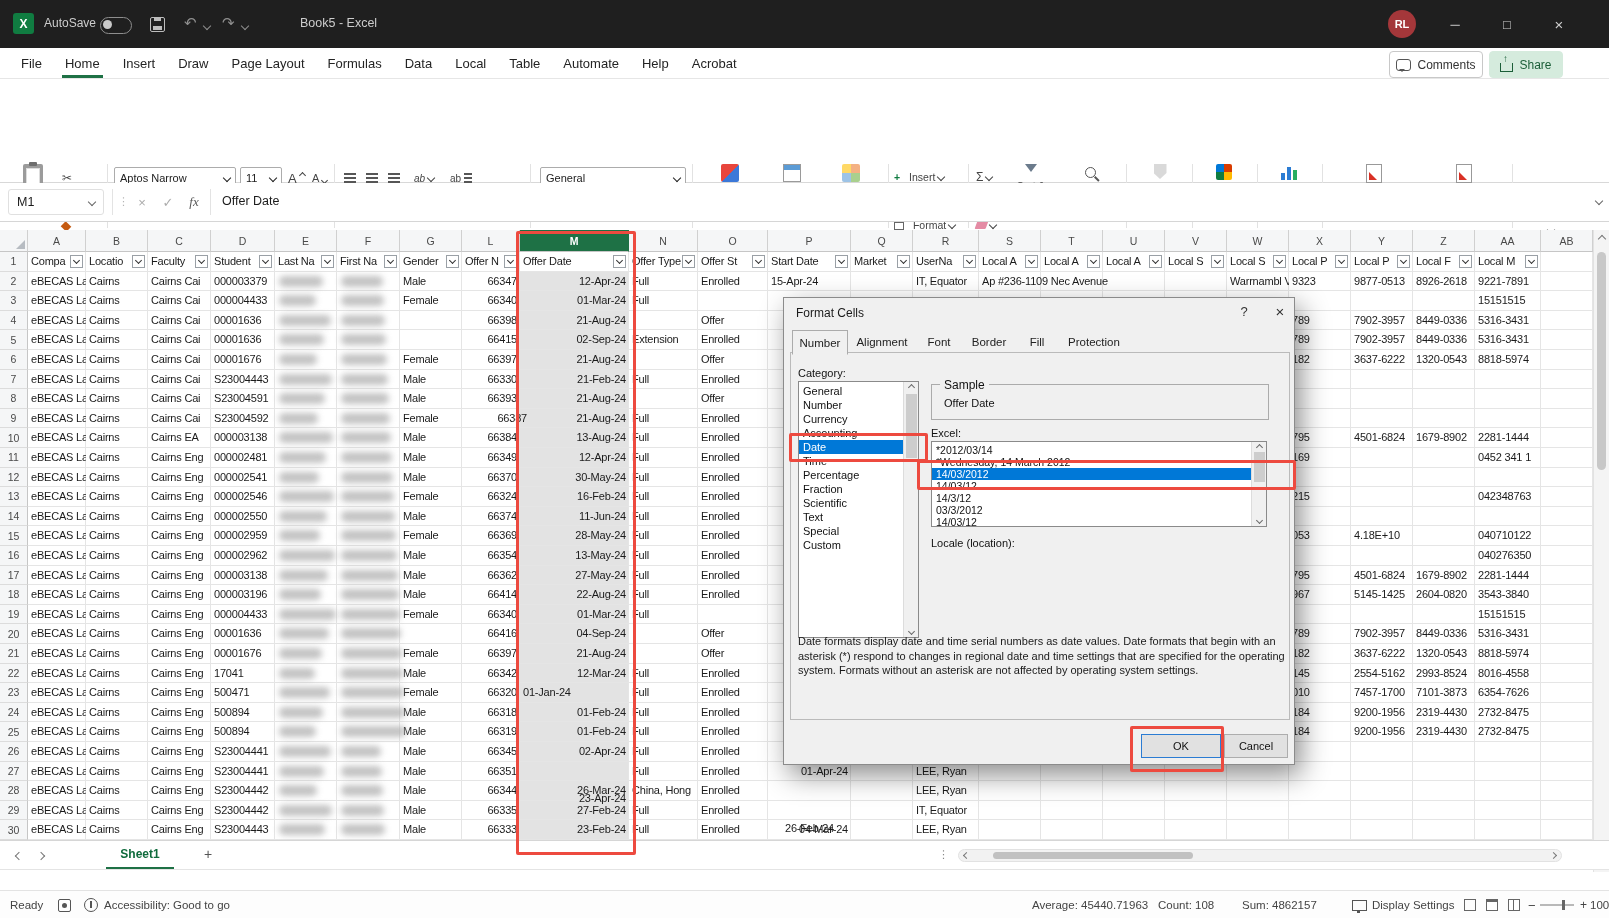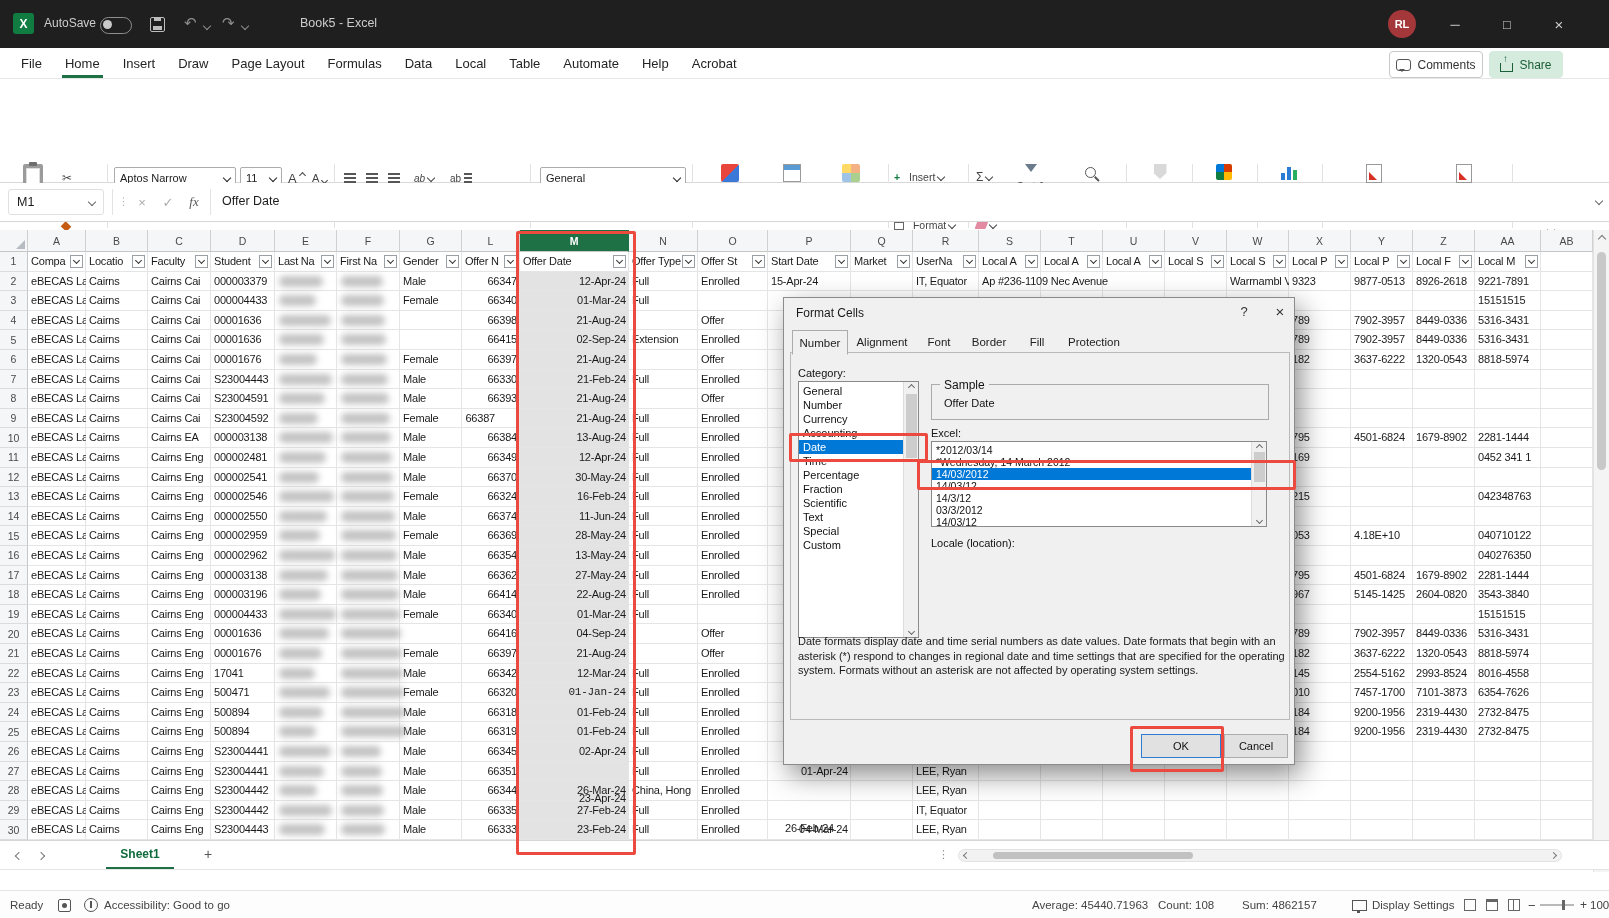--- a/index.html
+++ b/index.html
@@ -643,21 +643,21 @@
       <div class="abs cell" style="left: 462px; top: 389.2px; width: 58px; height: 19.6px; line-height: 19.6px; text-align: right;">66393</div>
       <div class="abs cell" style="left: 520px; top: 389.2px; width: 109px; height: 19.6px; line-height: 19.6px; text-align: right;">21-Aug-24</div>
       <div class="abs cell spill" style="left: 698px; top: 389.2px; width: 70px; height: 19.6px; line-height: 19.6px;">Offer</div>
       <div class="abs blurb" style="left: 279px; top: 393.2px; width: 46px; height: 11px;"></div>
       <div class="abs blurb" style="left: 341px; top: 393.2px; width: 48px; height: 11px;"></div>
       <div class="abs cell" style="left: 28px; top: 408.8px; width: 58px; height: 19.6px; line-height: 19.6px;">eBECAS La</div>
       <div class="abs cell" style="left: 86px; top: 408.8px; width: 62px; height: 19.6px; line-height: 19.6px;">Cairns</div>
       <div class="abs cell" style="left: 148px; top: 408.8px; width: 63px; height: 19.6px; line-height: 19.6px;">Cairns Cai</div>
       <div class="abs cell spill" style="left: 211px; top: 408.8px; width: 64px; height: 19.6px; line-height: 19.6px;">S23004592</div>
       <div class="abs cell" style="left: 400px; top: 408.8px; width: 62px; height: 19.6px; line-height: 19.6px;">Female</div>
-      <div class="abs cell" style="left: 440px; top: 408.8px; width: 58px; height: 19.6px; line-height: 19.6px; text-align: right;">66387</div>
+      <div class="abs cell" style="left: 472px; top: 408.8px; width: 58px; height: 19.6px; line-height: 19.6px; text-align: right;">66387</div>
       <div class="abs cell" style="left: 520px; top: 408.8px; width: 109px; height: 19.6px; line-height: 19.6px; text-align: right;">21-Aug-24</div>
       <div class="abs cell" style="left: 629px; top: 408.8px; width: 69px; height: 19.6px; line-height: 19.6px;">Full</div>
       <div class="abs cell spill" style="left: 698px; top: 408.8px; width: 70px; height: 19.6px; line-height: 19.6px;">Enrolled</div>
       <div class="abs blurb" style="left: 279px; top: 412.8px; width: 39px; height: 11px;"></div>
       <div class="abs blurb" style="left: 341px; top: 412.8px; width: 49px; height: 11px;"></div>
       <div class="abs cell" style="left: 28px; top: 428.4px; width: 58px; height: 19.6px; line-height: 19.6px;">eBECAS La</div>
       <div class="abs cell" style="left: 86px; top: 428.4px; width: 62px; height: 19.6px; line-height: 19.6px;">Cairns</div>
       <div class="abs cell" style="left: 148px; top: 428.4px; width: 63px; height: 19.6px; line-height: 19.6px;">Cairns EA</div>
       <div class="abs cell spill" style="left: 211px; top: 428.4px; width: 64px; height: 19.6px; line-height: 19.6px;">000003138</div>
       <div class="abs cell" style="left: 400px; top: 428.4px; width: 62px; height: 19.6px; line-height: 19.6px;">Male</div>
@@ -827,21 +827,21 @@
       <div class="abs cell" style="left: 1413px; top: 663.6px; width: 62px; height: 19.6px; line-height: 19.6px;">2993-8524</div>
       <div class="abs cell spill" style="left: 1475px; top: 663.6px; width: 66px; height: 19.6px; line-height: 19.6px;">8016-4558</div>
       <div class="abs blurb" style="left: 279px; top: 667.6px; width: 36px; height: 11px;"></div>
       <div class="abs blurb" style="left: 341px; top: 667.6px; width: 62px; height: 11px;"></div>
       <div class="abs cell" style="left: 28px; top: 683.2px; width: 58px; height: 19.6px; line-height: 19.6px;">eBECAS La</div>
       <div class="abs cell" style="left: 86px; top: 683.2px; width: 62px; height: 19.6px; line-height: 19.6px;">Cairns</div>
       <div class="abs cell" style="left: 148px; top: 683.2px; width: 63px; height: 19.6px; line-height: 19.6px;">Cairns Eng</div>
       <div class="abs cell spill" style="left: 211px; top: 683.2px; width: 64px; height: 19.6px; line-height: 19.6px;">500471</div>
       <div class="abs cell" style="left: 400px; top: 683.2px; width: 62px; height: 19.6px; line-height: 19.6px;">Female</div>
       <div class="abs cell" style="left: 462px; top: 683.2px; width: 58px; height: 19.6px; line-height: 19.6px; text-align: right;">66320</div>
-      <div class="abs cell" style="left: 520px; top: 683.2px; width: 109px; height: 19.6px; line-height: 19.6px; text-align: right; font-family: Liberation Mono, monospace;">01-Jan-24</div>
+      <div class="abs cell" style="left: 520px; top: 683.2px; width: 109px; height: 19.6px; line-height: 19.6px; text-align: left;">01-Jan-24</div>
       <div class="abs cell" style="left: 629px; top: 683.2px; width: 69px; height: 19.6px; line-height: 19.6px;">Full</div>
       <div class="abs cell spill" style="left: 698px; top: 683.2px; width: 70px; height: 19.6px; line-height: 19.6px;">Enrolled</div>
       <div class="abs cell" style="left: 1289px; top: 683.2px; width: 62px; height: 19.6px; line-height: 19.6px;">010</div>
       <div class="abs cell" style="left: 1351px; top: 683.2px; width: 62px; height: 19.6px; line-height: 19.6px;">7457-1700</div>
       <div class="abs cell" style="left: 1413px; top: 683.2px; width: 62px; height: 19.6px; line-height: 19.6px;">7101-3873</div>
       <div class="abs cell spill" style="left: 1475px; top: 683.2px; width: 66px; height: 19.6px; line-height: 19.6px;">6354-7626</div>
       <div class="abs blurb" style="left: 279px; top: 687.2px; width: 51px; height: 11px;"></div>
       <div class="abs blurb" style="left: 341px; top: 687.2px; width: 63px; height: 11px;"></div>
       <div class="abs cell" style="left: 28px; top: 702.8px; width: 58px; height: 19.6px; line-height: 19.6px;">eBECAS La</div>
       <div class="abs cell" style="left: 86px; top: 702.8px; width: 62px; height: 19.6px; line-height: 19.6px;">Cairns</div>

